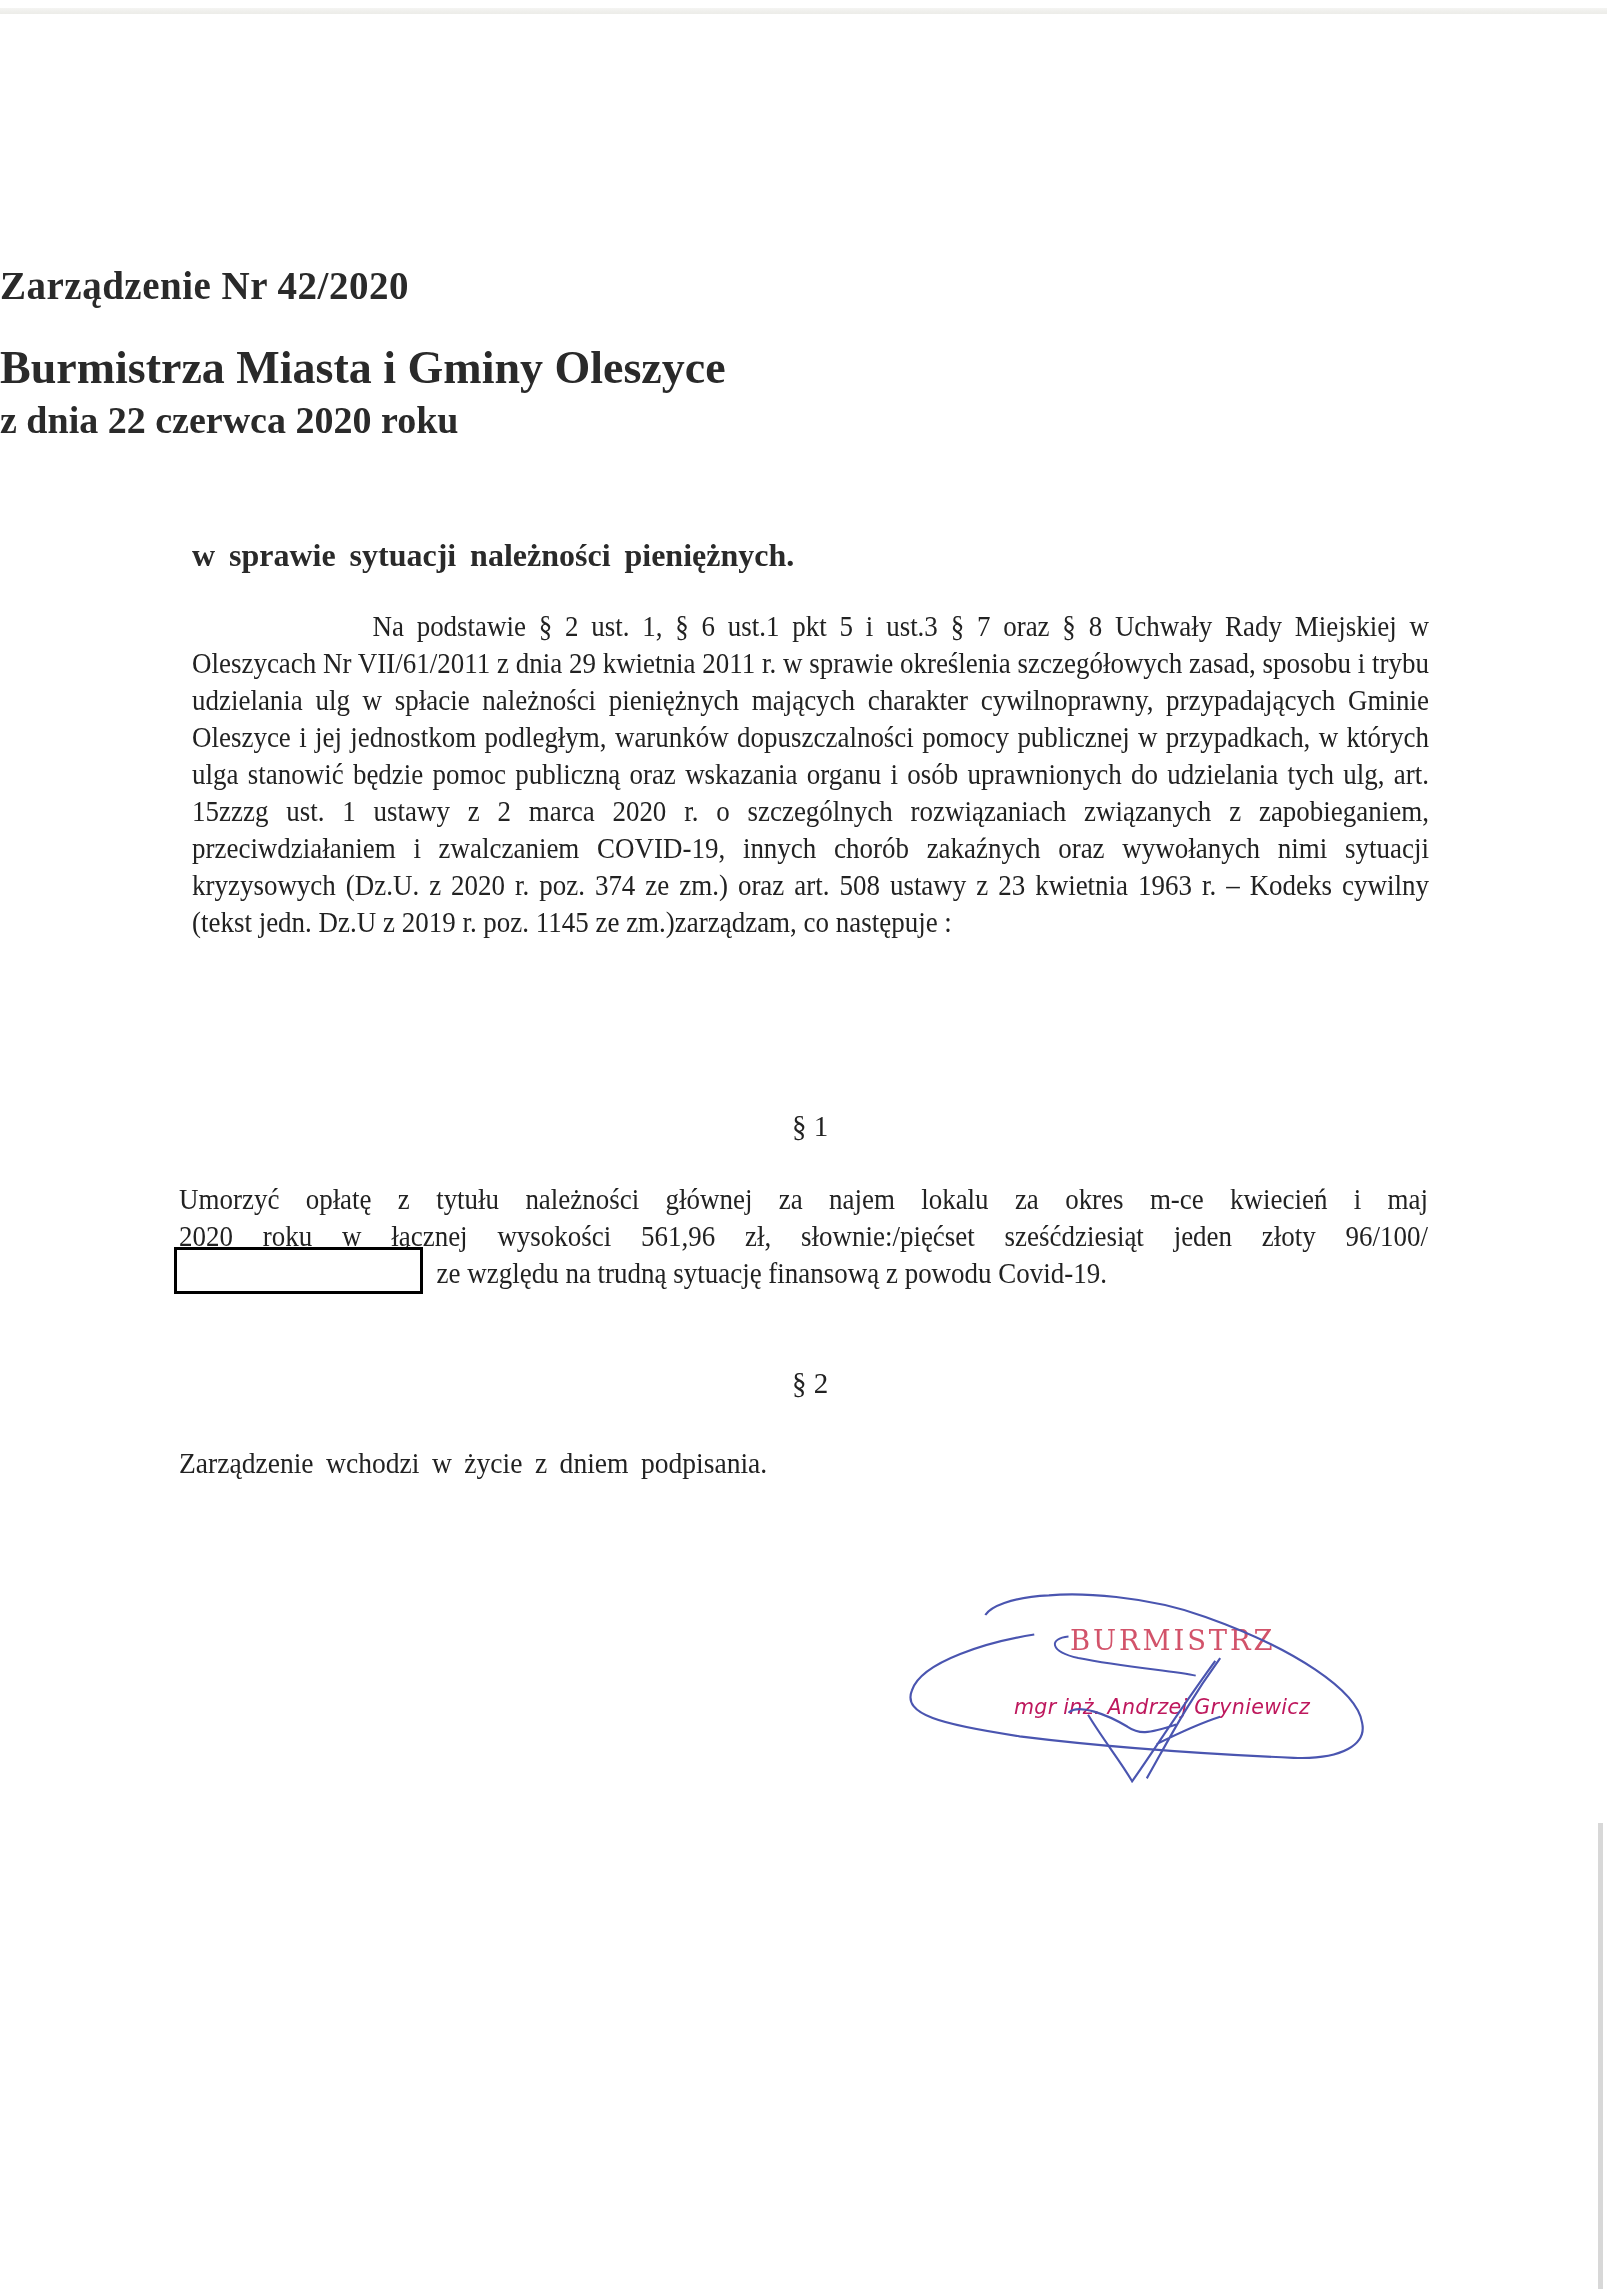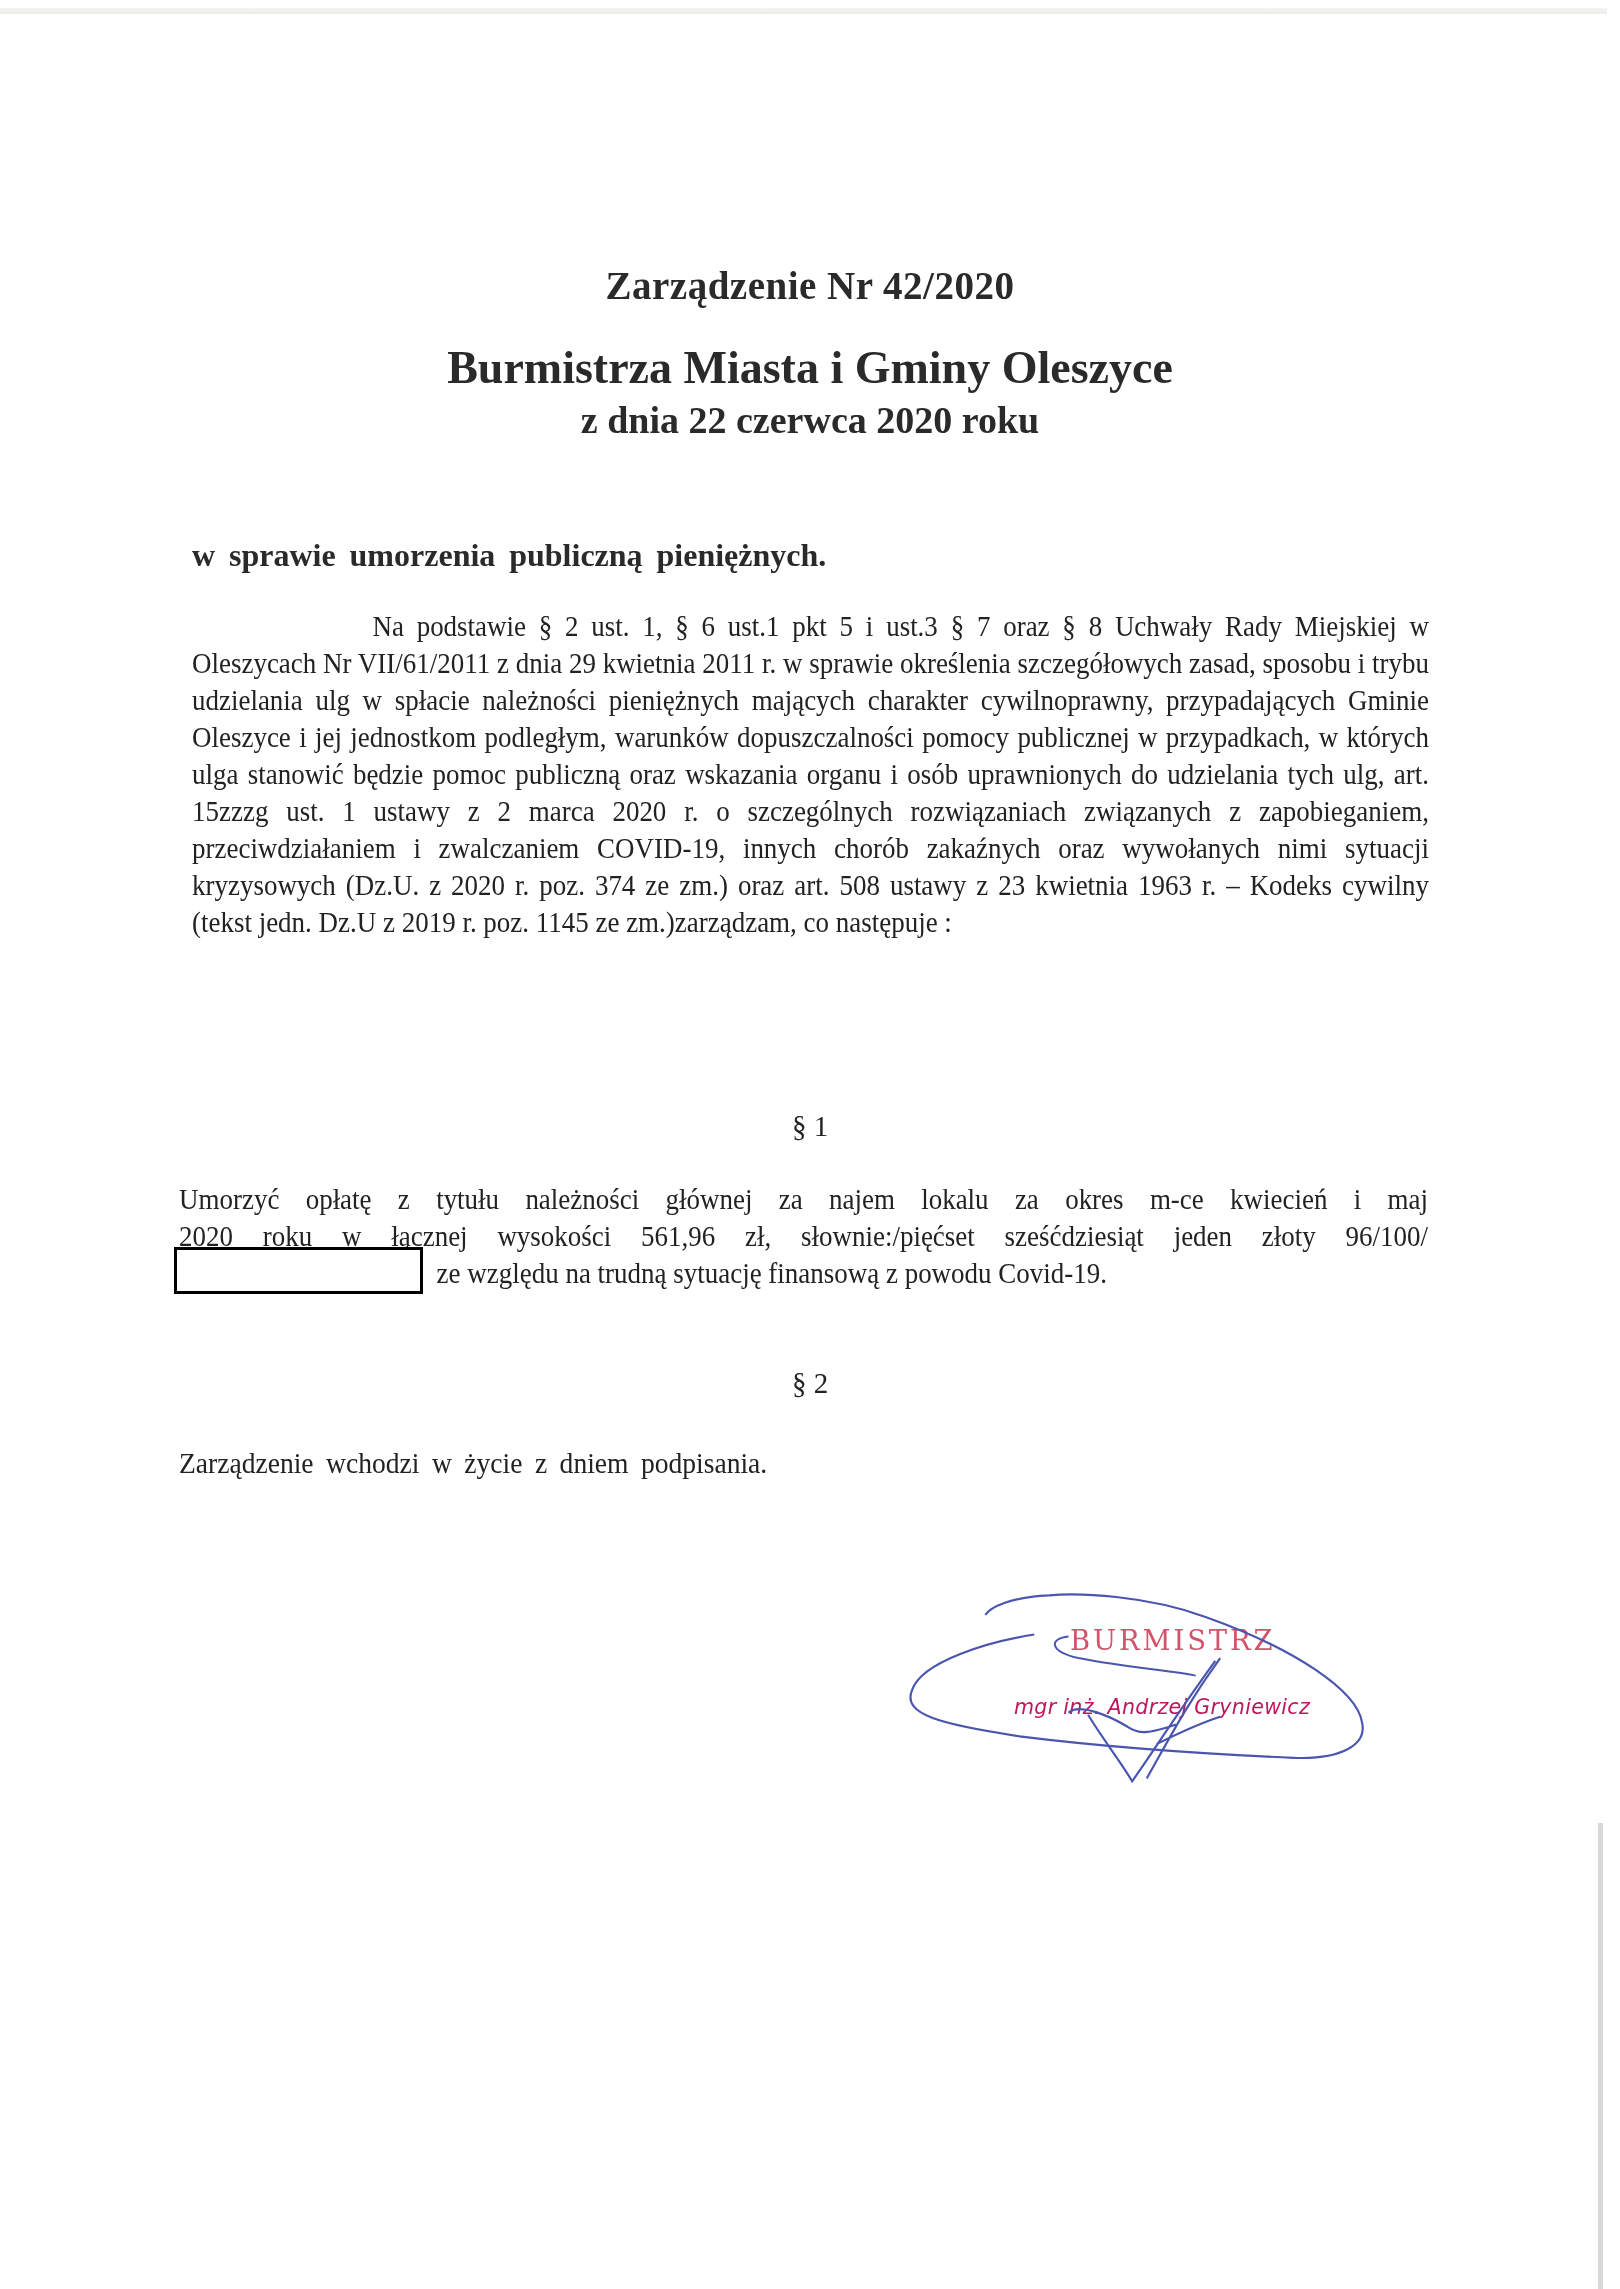--- a/index.html
+++ b/index.html
@@ -10,21 +10,21 @@
     }
     .scan-top-edge {
       position: absolute; left: 0; top: 7.8px; width: 1607px; height: 5.9px;
       background: linear-gradient(#f4f4f2, #ecece8);
     }
     .scan-right-edge {
       position: absolute; left: 1598px; top: 1823px; width: 4.9px; height: 467px;
       background: #d8d8d8;
     }
     .title {
-      position: absolute; left: 0; width: 1620px; text-align: center;
+      position: absolute; left: 0; width: 1620px; 
       font-weight: bold; color: #2a2a2a;
     }
     .t1 { top: 263px; font-size: 39px; letter-spacing: 0.5px; }
     .t2 { top: 341px; font-size: 46px; }
     .t3 { top: 398px; font-size: 38px; }
     .subject {
       position: absolute; left: 192px; top: 537px; font-size: 32px; font-weight: bold;
       word-spacing: 5.9px; color: #2a2a2a;
     }
     .para {
@@ -72,21 +72,21 @@
 </head>
 <body>
 
 <div class="scan-top-edge"></div>
 <div class="scan-right-edge"></div>
 
 <div class="title t1">Zarządzenie Nr  42/2020</div>
 <div class="title t2">Burmistrza Miasta i Gminy Oleszyce</div>
 <div class="title t3">z dnia 22 czerwca 2020 roku</div>
 
-<div class="subject">w sprawie umorzenia publiczną pieniężnych.</div>
+<div class="subject">w sprawie sytuacji należności pieniężnych.</div>
 
 <div class="para"><span class="indent"></span><span>Na podstawie  § 2 ust. 1, § 6 ust.1 pkt 5 i ust.3  § 7 oraz § 8 Uchwały Rady Miejskiej w Oleszycach Nr VII/61/2011 z dnia 29 kwietnia 2011 r. w sprawie określenia szczegółowych zasad, sposobu i trybu udzielania ulg w spłacie należności pieniężnych mających charakter cywilnoprawny, przypadających Gminie Oleszyce i jej jednostkom podległym, warunków dopuszczalności pomocy publicznej w przypadkach, w których ulga stanowić będzie pomoc publiczną oraz wskazania organu i osób uprawnionych do udzielania tych ulg, art. 15zzzg ust. 1 ustawy z 2 marca 2020 r. o szczególnych rozwiązaniach związanych z zapobieganiem, przeciwdziałaniem i zwalczaniem COVID-19, innych chorób zakaźnych oraz wywołanych nimi sytuacji kryzysowych (Dz.U. z 2020 r. poz. 374 ze zm.) oraz  art. 508 ustawy z 23 kwietnia 1963 r. – Kodeks cywilny (tekst jedn. Dz.U z 2019 r. poz. 1145 ze zm.)zarządzam, co następuje :</span></div>
 
 <div class="section-mark s1">§ 1</div>
 
 <div class="body-para">
   <span class="line">Umorzyć opłatę z tytułu należności głównej za najem lokalu za okres m-ce kwiecień i maj</span>
   <span class="line">2020 roku w łącznej wysokości 561,96 zł, słownie:/pięćset sześćdziesiąt jeden złoty 96/100/</span>
   <span class="line last"><span class="redact-slot"></span><span>ze względu na trudną sytuację finansową z powodu Covid-19.</span></span>
 </div>

